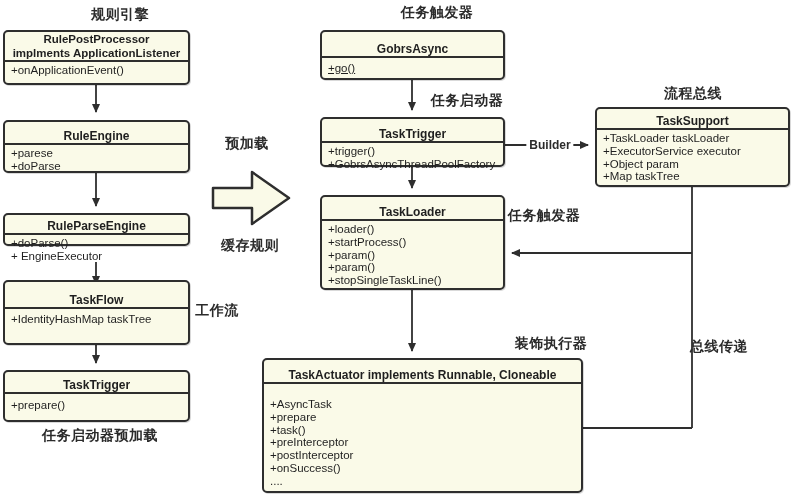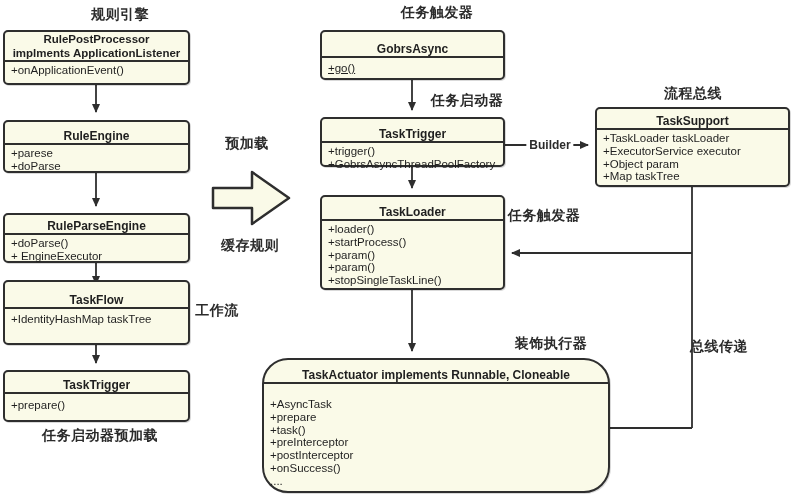--- a/index.html
+++ b/index.html
@@ -75,21 +75,21 @@
   </div>
 
   <div class="uml" style="left:3px;top:120px;width:187px;height:53px;">
     <div class="uml-title" style="height:23px;">RuleEngine</div>
     <div class="uml-body">
       <div class="m">+parese</div>
       <div class="m">+doParse</div>
     </div>
   </div>
 
-  <div class="uml" style="left:3px;top:213px;width:187px;height:50px;">
+  <div class="uml" style="left:3px;top:213px;width:187px;height:33px;">
     <div class="uml-title" style="height:20px;">RuleParseEngine</div>
     <div class="uml-body">
       <div class="m">+doParse()</div>
       <div class="m">+ EngineExecutor</div>
     </div>
   </div>
 
   <div class="uml" style="left:3px;top:280px;width:187px;height:65px;">
     <div class="uml-title" style="height:27px;">TaskFlow</div>
     <div class="uml-body" style="padding-top:4px;">
@@ -133,21 +133,21 @@
   <div class="uml" style="left:595px;top:107px;width:195px;height:80px;">
     <div class="uml-title" style="height:21px;">TaskSupport</div>
     <div class="uml-body">
       <div class="m">+TaskLoader taskLoader</div>
       <div class="m">+ExecutorService executor</div>
       <div class="m">+Object param</div>
       <div class="m">+Map taskTree</div>
     </div>
   </div>
 
-  <div class="uml" style="left:262px;top:358px;width:348px;height:135px;border-radius:26px;">
+  <div class="uml" style="left:262px;top:358px;width:321px;height:135px;">
     <div class="uml-title" style="height:24px;">TaskActuator implements Runnable, Cloneable</div>
     <div class="uml-body gap-top">
       <div class="m">+AsyncTask</div>
       <div class="m">+prepare</div>
       <div class="m">+task()</div>
       <div class="m">+preInterceptor</div>
       <div class="m">+postInterceptor</div>
       <div class="m">+onSuccess()</div>
       <div class="m">....</div>
     </div>

